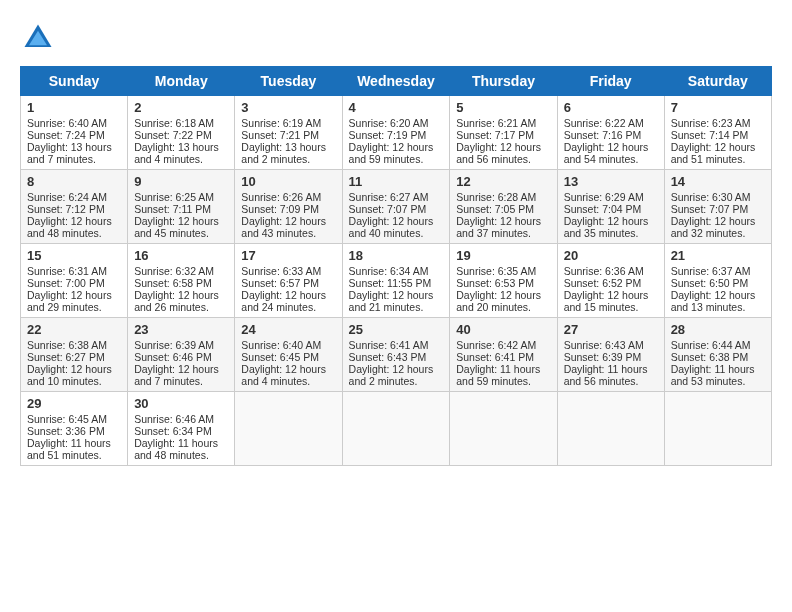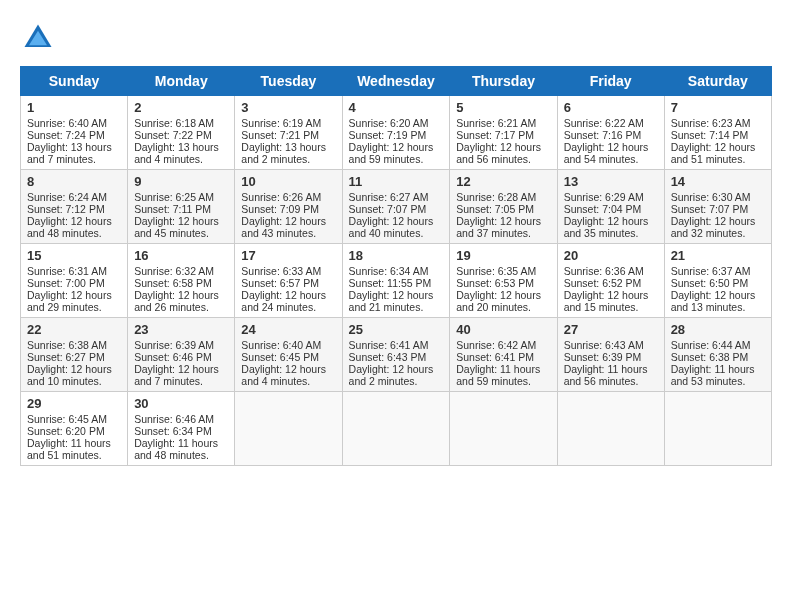--- a/index.html
+++ b/index.html
@@ -318,21 +318,21 @@
           <div>Sunrise: 6:44 AM</div>
           <div>Sunset: 6:38 PM</div>
           <div>Daylight: 11 hours</div>
           <div>and 53 minutes.</div>
         </td>
       </tr>
       <tr>
         <td>
           <span class="day-num">29</span>
           <div>Sunrise: 6:45 AM</div>
-          <div>Sunset: 6:20 PM</div>
+          <div>Sunset: 3:36 PM</div>
           <div>Daylight: 11 hours</div>
           <div>and 51 minutes.</div>
         </td>
         <td>
           <span class="day-num">30</span>
           <div>Sunrise: 6:46 AM</div>
           <div>Sunset: 6:34 PM</div>
           <div>Daylight: 11 hours</div>
           <div>and 48 minutes.</div>
         </td>

